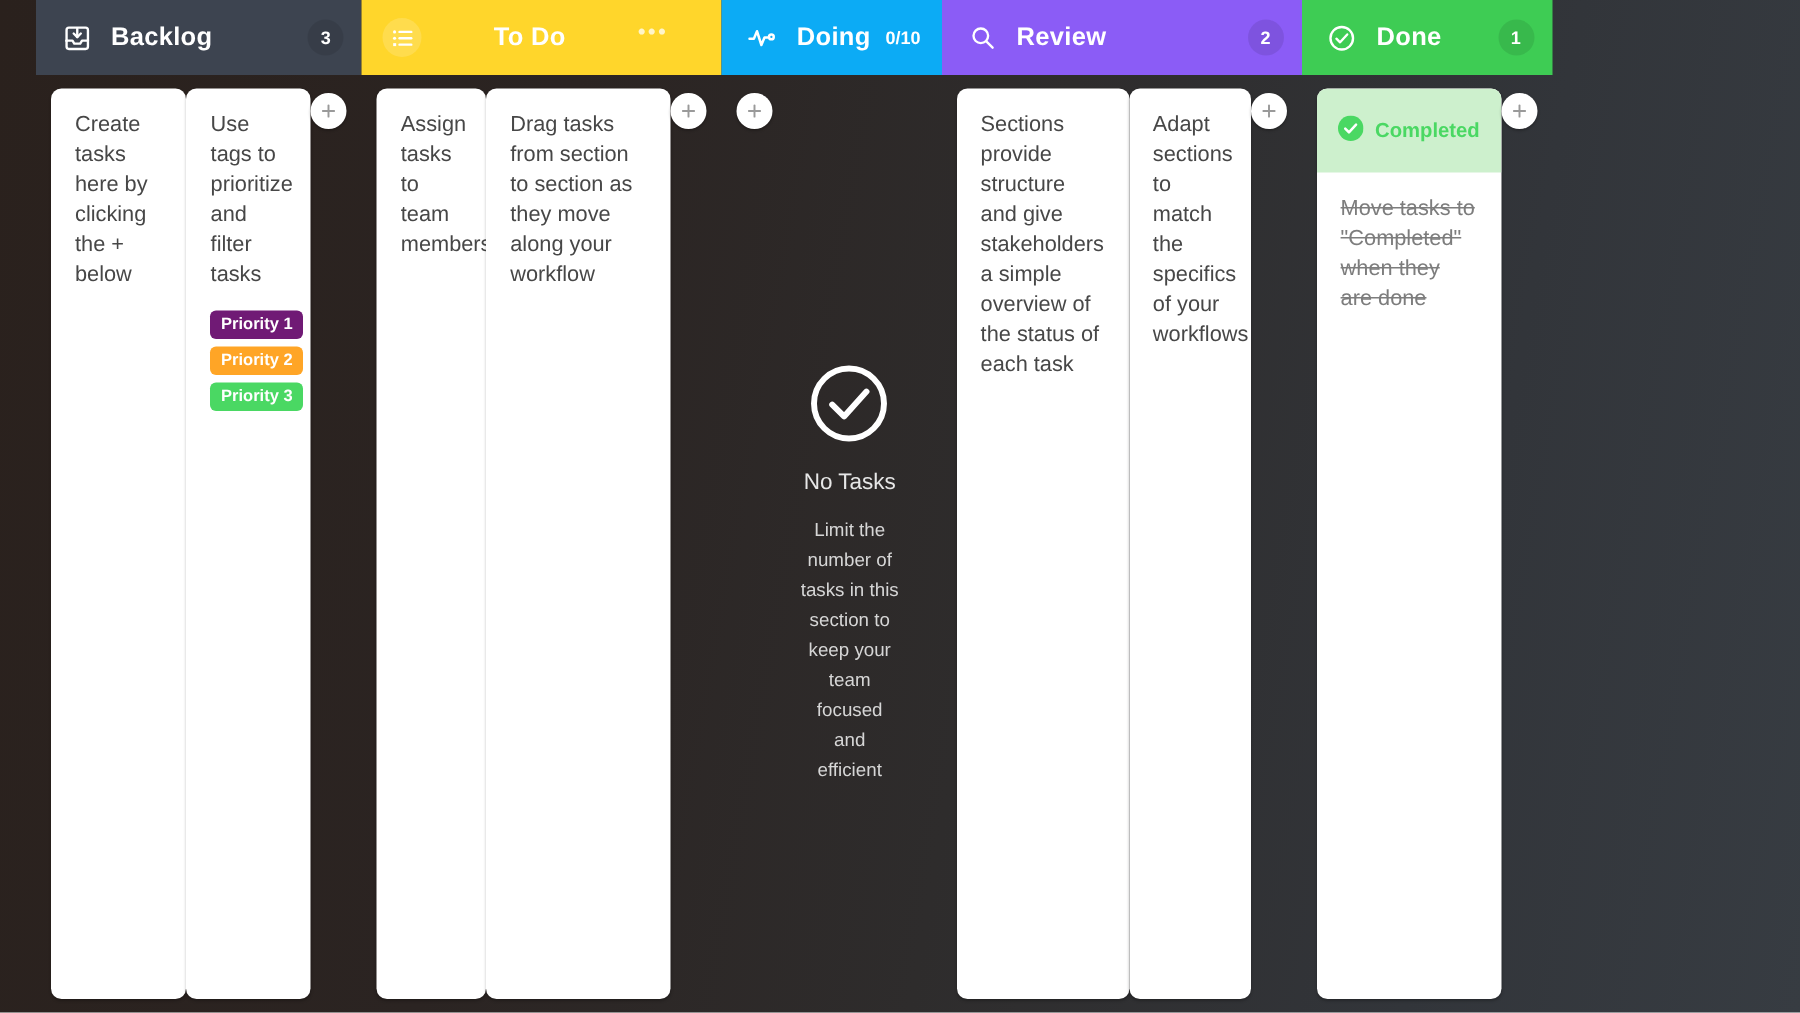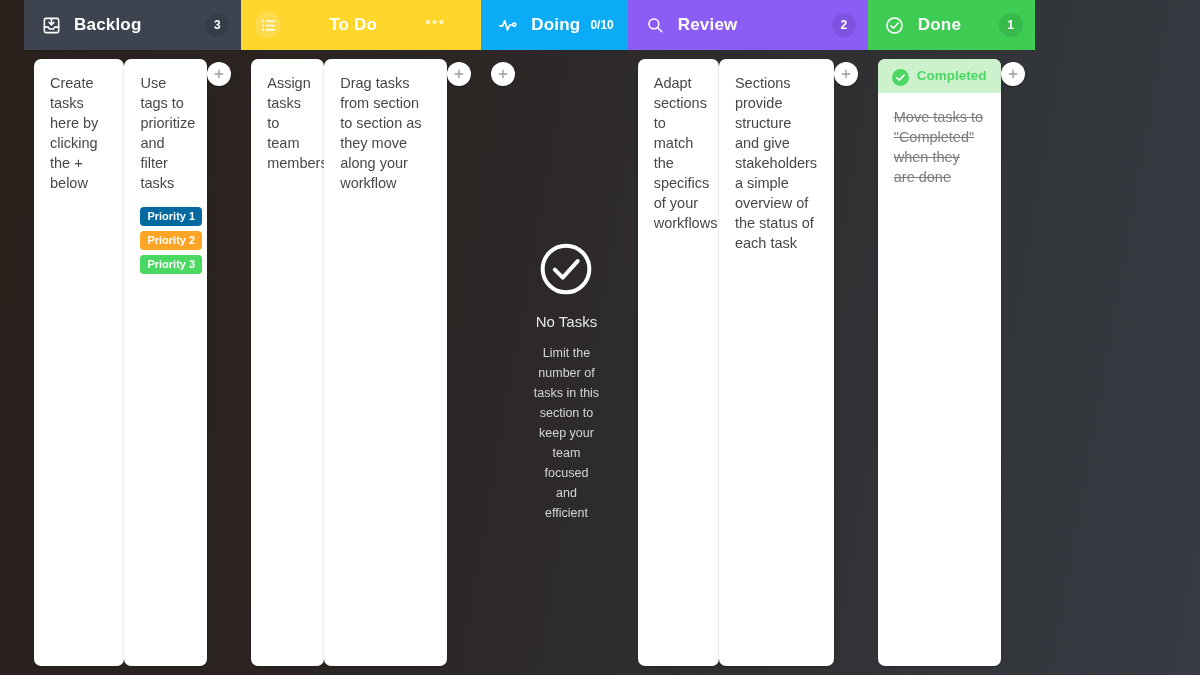--- a/index.html
+++ b/index.html
@@ -116,23 +116,23 @@
 
   .card-text { display: block; }
   .card.is-done .card-text {
     text-decoration: line-through;
     color: #7d7d7d;
   }
 
   .card.has-banner { padding: 0; }
   .card-banner {
     display: flex;
-    align-items: flex-end;
+    align-items: flex-start;
     gap: 8px;
-    padding: 7px 14px;
+    padding: 18px 14px;
   }
   .card-banner-label {
     font-size: 13.5px;
     font-weight: 600;
   }
   .card-banner-body {
     padding: 14px 16px 18px 16px;
   }
 
   .check-badge {
@@ -218,21 +218,21 @@
         <span class="col-title">Backlog</span>
         <span class="col-count">3</span>
       </div>
       <div class="col-body">
         <div class="card">
           <span class="card-text">Create tasks here by clicking the + below</span>
         </div>
         <div class="card">
           <span class="card-text">Use tags to prioritize and filter tasks</span>
           <div class="tags">
-            <span class="tag" style="background: #0369a1;">Priority 1</span>
+            <span class="tag" style="background: #701a75;">Priority 1</span>
             <span class="tag" style="background: rgb(255, 165, 38);">Priority 2</span>
             <span class="tag" style="background: rgb(74, 216, 99);">Priority 3</span>
           </div>
         </div>
         <div class="add-btn">
           <svg width="12" height="12" viewBox="0 0 24 24" fill="none" stroke="#9a9a9a" stroke-width="2.6" stroke-linecap="round">
             <line x1="12" y1="4.5" x2="12" y2="19.5"></line>
             <line x1="4.5" y1="12" x2="19.5" y2="12"></line>
           </svg>
         </div>
@@ -305,24 +305,24 @@
           <svg width="18" height="18" viewBox="0 0 24 24" fill="none" stroke="#fff" stroke-width="2.1" stroke-linecap="round">
             <circle cx="10.5" cy="10.5" r="6.5"></circle>
             <line x1="15.4" y1="15.4" x2="21" y2="21"></line>
           </svg>
         </span>
         <span class="col-title">Review</span>
         <span class="col-count">2</span>
       </div>
       <div class="col-body">
         <div class="card">
+          <span class="card-text">Sections provide structure and give stakeholders a simple overview of the status of each task</span>
+        </div>
+        <div class="card">
           <span class="card-text">Adapt sections to match the specifics of your workflows</span>
-        </div>
-        <div class="card">
-          <span class="card-text">Sections provide structure and give stakeholders a simple overview of the status of each task</span>
         </div>
         <div class="add-btn">
           <svg width="12" height="12" viewBox="0 0 24 24" fill="none" stroke="#9a9a9a" stroke-width="2.6" stroke-linecap="round">
             <line x1="12" y1="4.5" x2="12" y2="19.5"></line>
             <line x1="4.5" y1="12" x2="19.5" y2="12"></line>
           </svg>
         </div>
       </div>
     </div>
     <div class="column">

